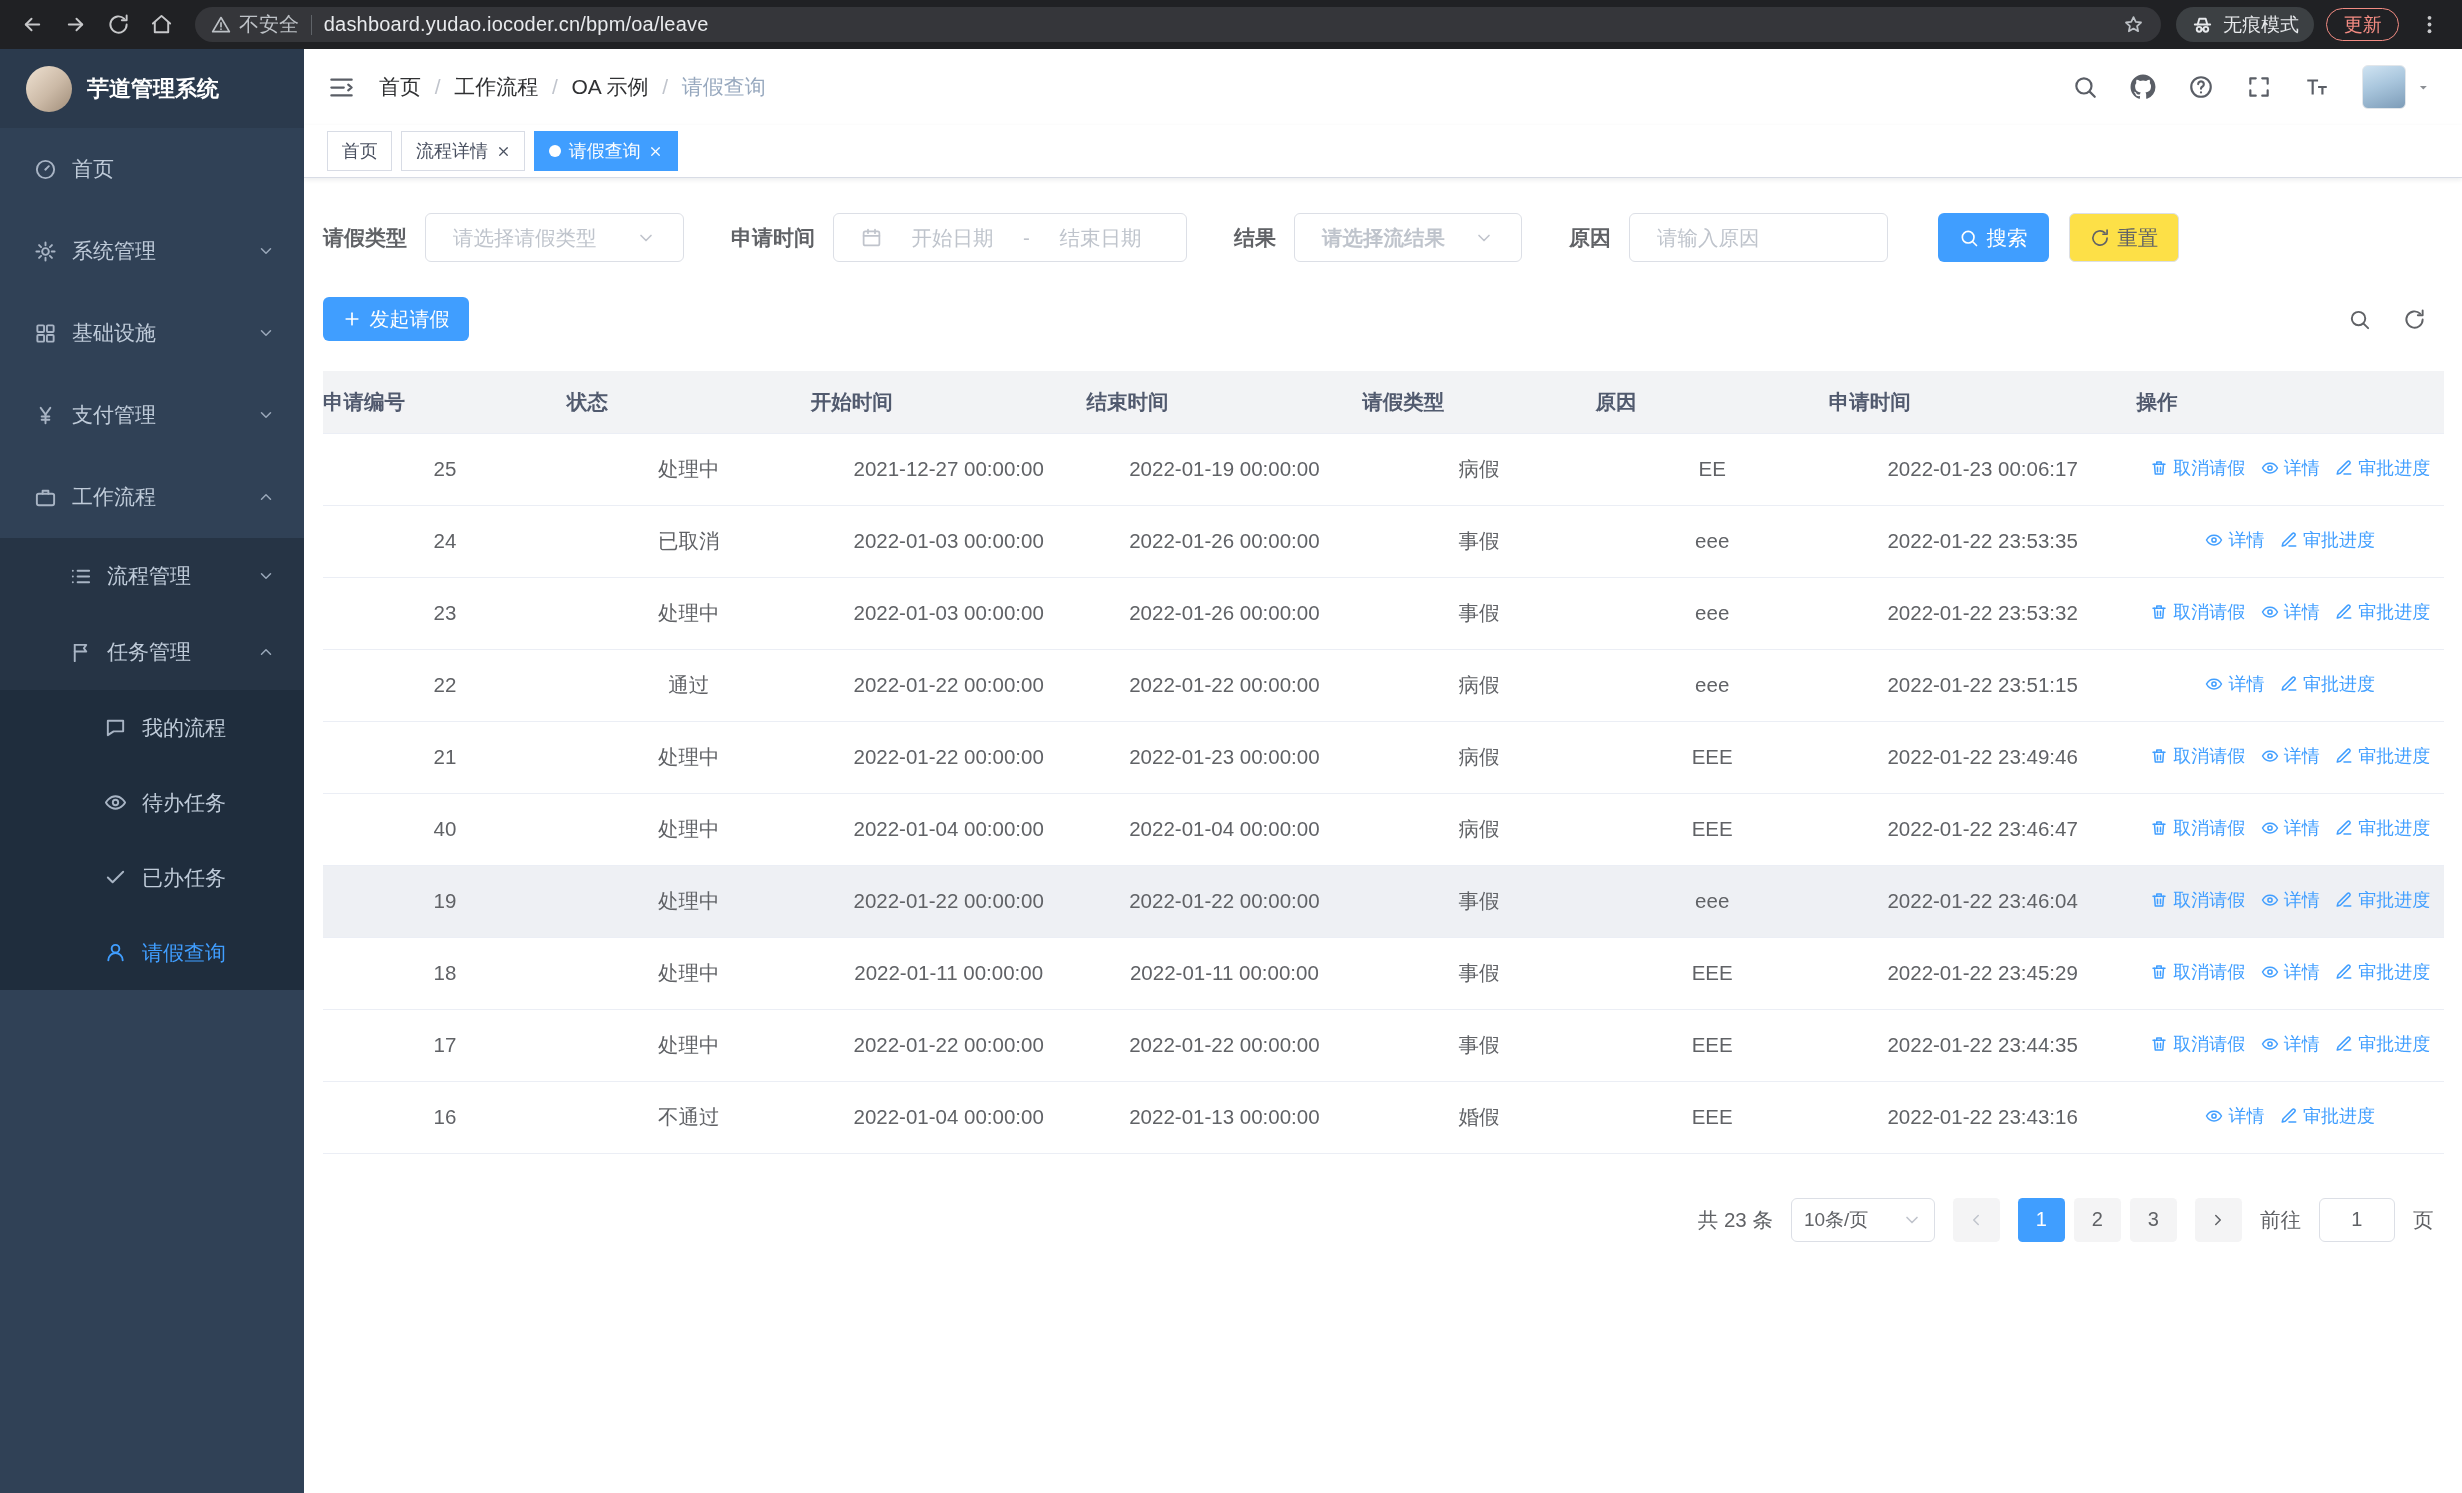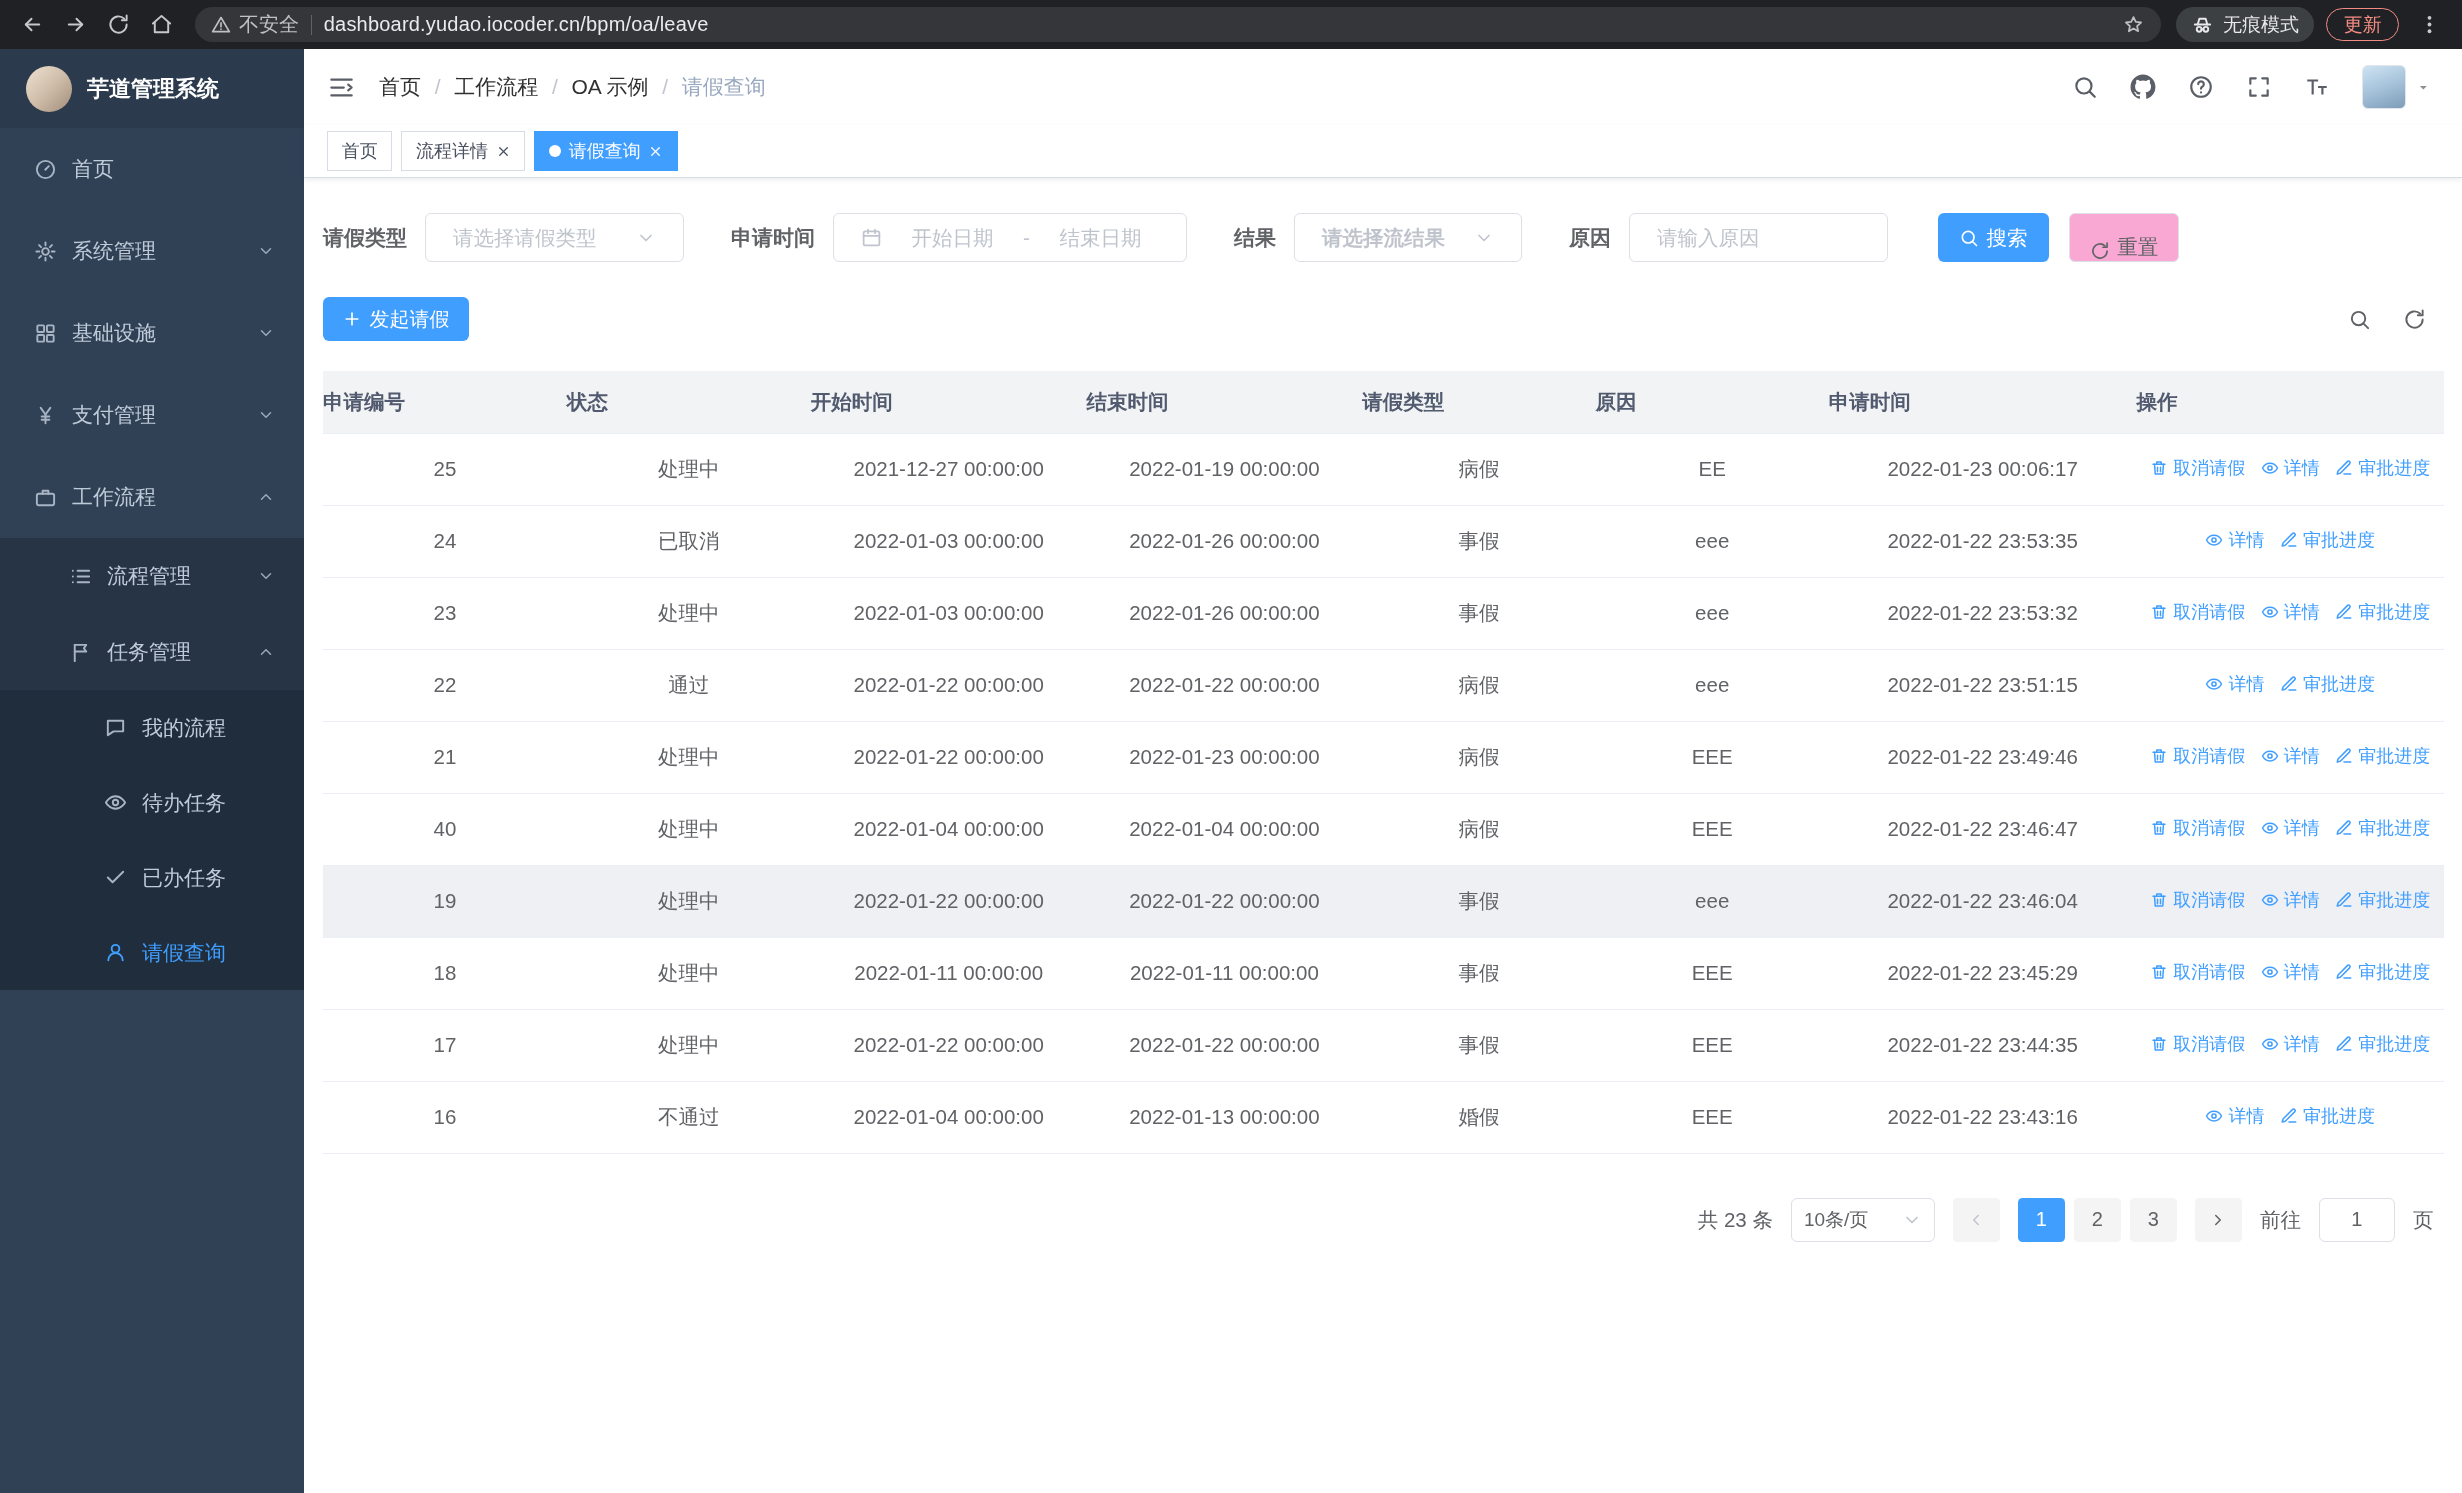--- a/index.html
+++ b/index.html
@@ -81,21 +81,21 @@
   .date-range .ph { flex:1; text-align:center; }
   .date-range .sep { color:#c0c4cc; }
   .sel-result { width:228px;font-weight:bold; }
   .input-reason { width:259px; cursor:text; }
   .input-reason input { border:none; outline:none; width:100%; font-size:20.5px; color:#606266; font-family:inherit; background:transparent; }
   .input-reason input::placeholder { color:#bfc4cc; }
 
   .btn { height:49px; border-radius:6px; display:inline-flex; align-items:center; justify-content:center; gap:7.6px; font-size:20.5px; padding:0 20px; cursor:pointer; border:0.8px solid transparent; font-family:inherit; white-space:nowrap; }
   .btn .icon { width:20px; height:20px; }
   .btn-primary { background:#409eff; color:#fff; }
-  .btn-default { background:#f9a8d4; border-color:#dcdfe6; color:#606266;align-items:flex-end; }
+  .btn-default { background:#fde047; border-color:#dcdfe6; color:#606266; }
 
   .toolbar-row { margin-top:35px; display:flex; align-items:center; }
   .btn-create { height:44px; font-size:20px; padding:0 18px; }
   .tb-icons { margin-left:auto; display:flex; align-items:center; gap:32px; color:#606266; margin-right:18px; }
   .tb-icons .icon { width:23px; height:23px; cursor:pointer; }
 
   table { width:100%; border-collapse:collapse; margin-top:30px; table-layout:fixed; }
   thead th { background:#f2f3f5; height:62px; font-size:20.5px; color:#515a6e; font-weight:bold; text-align:left; border-bottom:0.8px solid #ebeef5; white-space:nowrap; }
   tbody td { height:72px; text-align:center; font-size:20.5px; color:#606266; border-bottom:0.8px solid #ebeef5; white-space:nowrap; }
   tr.hl td { background:#eef0f4; }

